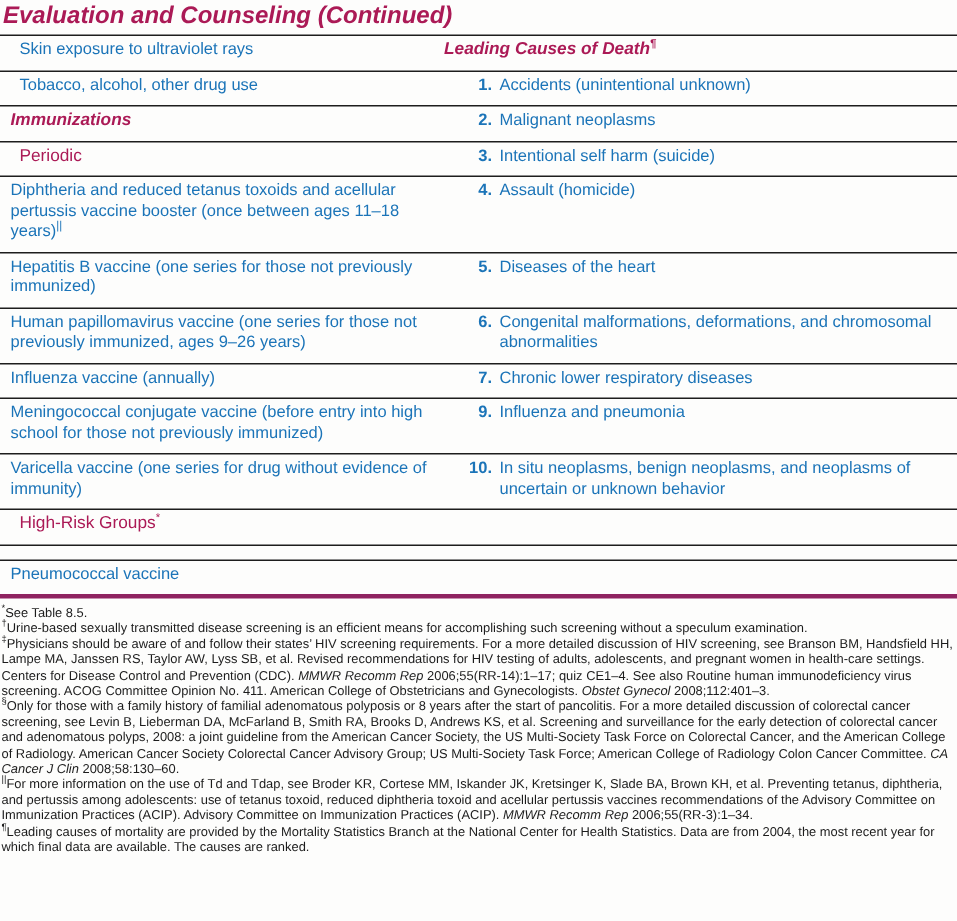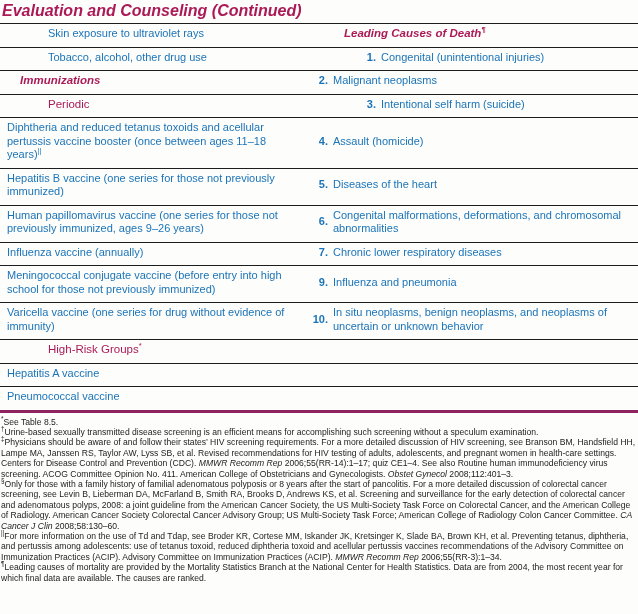--- a/index.html
+++ b/index.html
@@ -27,26 +27,26 @@
     font-size:16px;line-height:13px;
   }
   .row{display:flex;border-bottom:1.5px solid var(--rule-color);}
   .row.last{border-bottom:none;}
   .cell-left{
     width:296px;box-sizing:border-box;flex-shrink:0;
     padding-top:3px;padding-bottom:6px;
     font-size:11px;line-height:13.5px;
   }
   .cell-right{
-    flex:1;display:flex;align-items:center;
+    flex:1;display:flex;align-items:flex-start;
     padding:3px 2px 6px 0;
     font-size:11px;line-height:13.5px;
   }
-  .indent-0{padding-left:20px;}
-  .indent-1{margin-left:48px;}
+  .indent-0{padding-left:7px;}
+  .indent-1{padding-left:13px;}
   .indent-2{padding-left:7px;}
   .style-item{color:var(--body-blue);}
   .style-section{color:var(--heading-color);font-weight:bold;font-style:italic;font-size:11.5px;}
   .style-subsection{color:var(--heading-color);font-size:11.5px;}
   .right-header{
     color:var(--heading-color);
     font-weight:bold;font-style:italic;font-size:11.5px;
   }
   .cause-num{
     width:37px;flex-shrink:0;box-sizing:border-box;
@@ -75,21 +75,21 @@
         <div class="row">
           <div class="cell-left indent-1 style-item"><span>Skin exposure to ultraviolet rays</span></div>
           <div class="cell-right">
             <span class="right-header">Leading Causes of Death<sup>¶</sup></span>
           </div>
         </div>
         <div class="row">
           <div class="cell-left indent-1 style-item"><span>Tobacco, alcohol, other drug use</span></div>
           <div class="cell-right">
             <span class="cause-num">1.</span>
-            <span class="cause-label">Congenital (unintentional injuries)</span>
+            <span class="cause-label">Accidents (unintentional unknown)</span>
           </div>
         </div>
         <div class="row">
           <div class="cell-left indent-0 style-section"><span>Immunizations</span></div>
           <div class="cell-right">
             <span class="cause-num">2.</span>
             <span class="cause-label">Malignant neoplasms</span>
           </div>
         </div>
         <div class="row">
@@ -139,21 +139,20 @@
           <div class="cell-right">
             <span class="cause-num">10.</span>
             <span class="cause-label">In situ neoplasms, benign neoplasms, and neoplasms of uncertain or unknown behavior</span>
           </div>
         </div>
         <div class="row">
           <div class="cell-left indent-1 style-subsection"><span>High-Risk Groups<sup>*</sup></span></div>
           <div class="cell-right"></div>
         </div>
         <div class="row">
-          <div class="cell-left indent-2 style-item"><span>Hepatitis A vaccine</span></div>
           <div class="cell-right"></div>
         </div>
         <div class="row last">
           <div class="cell-left indent-2 style-item"><span>Pneumococcal vaccine</span></div>
           <div class="cell-right"></div>
         </div>
       </div>
   </div>
   <div class="footnotes" id="footnotes">
       <p class="footnote"><sup>*</sup>See Table 8.5.</p>

